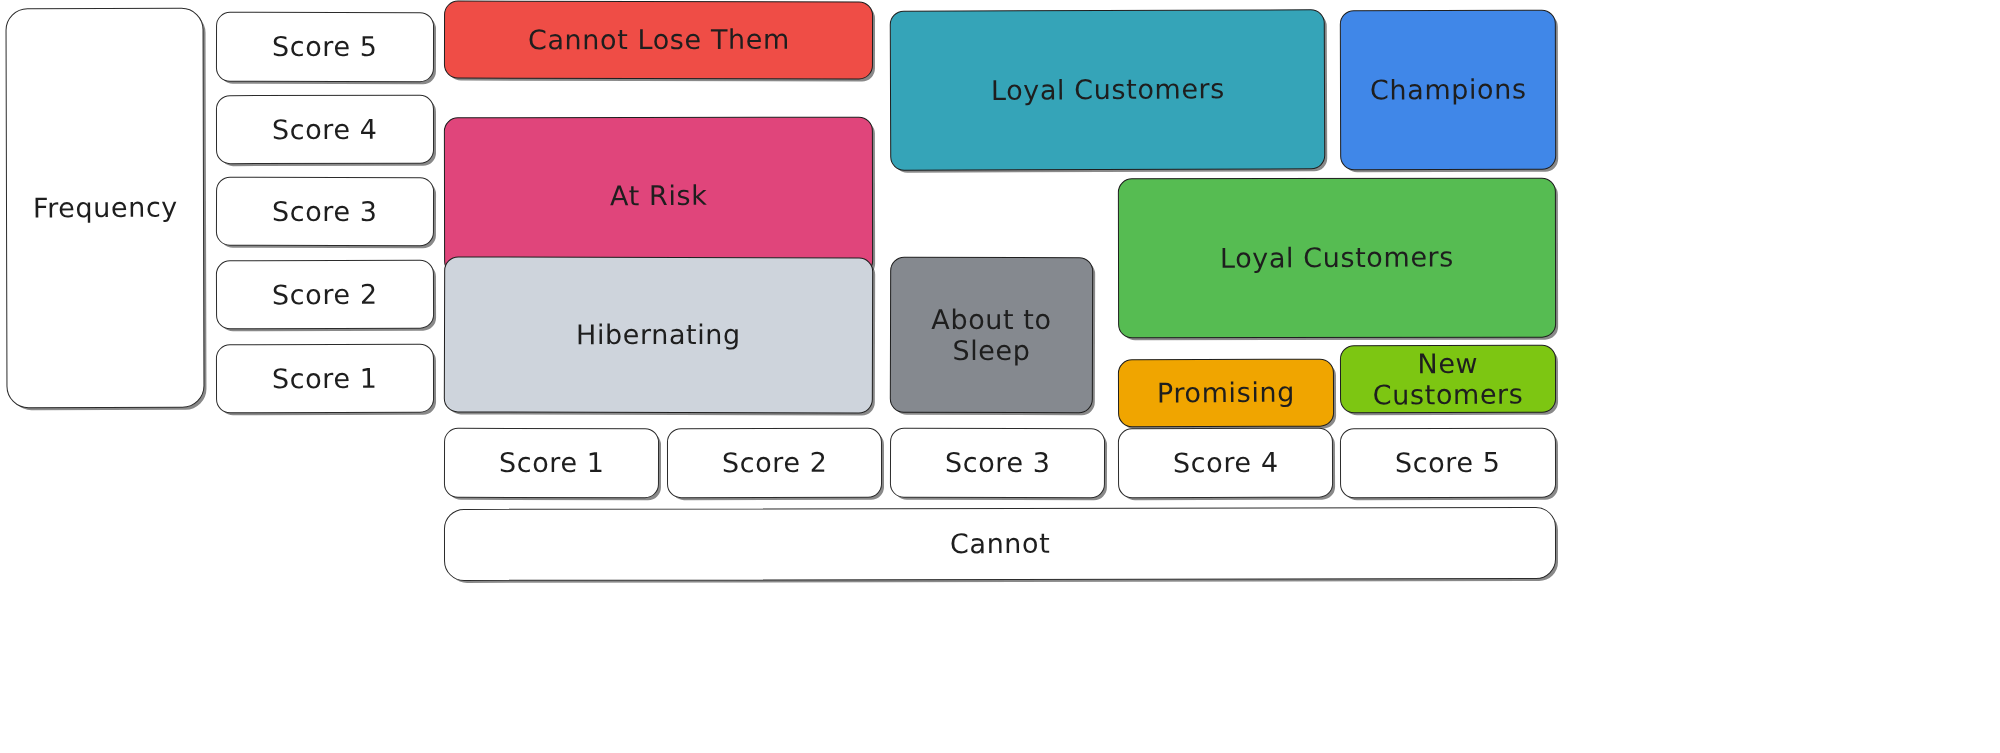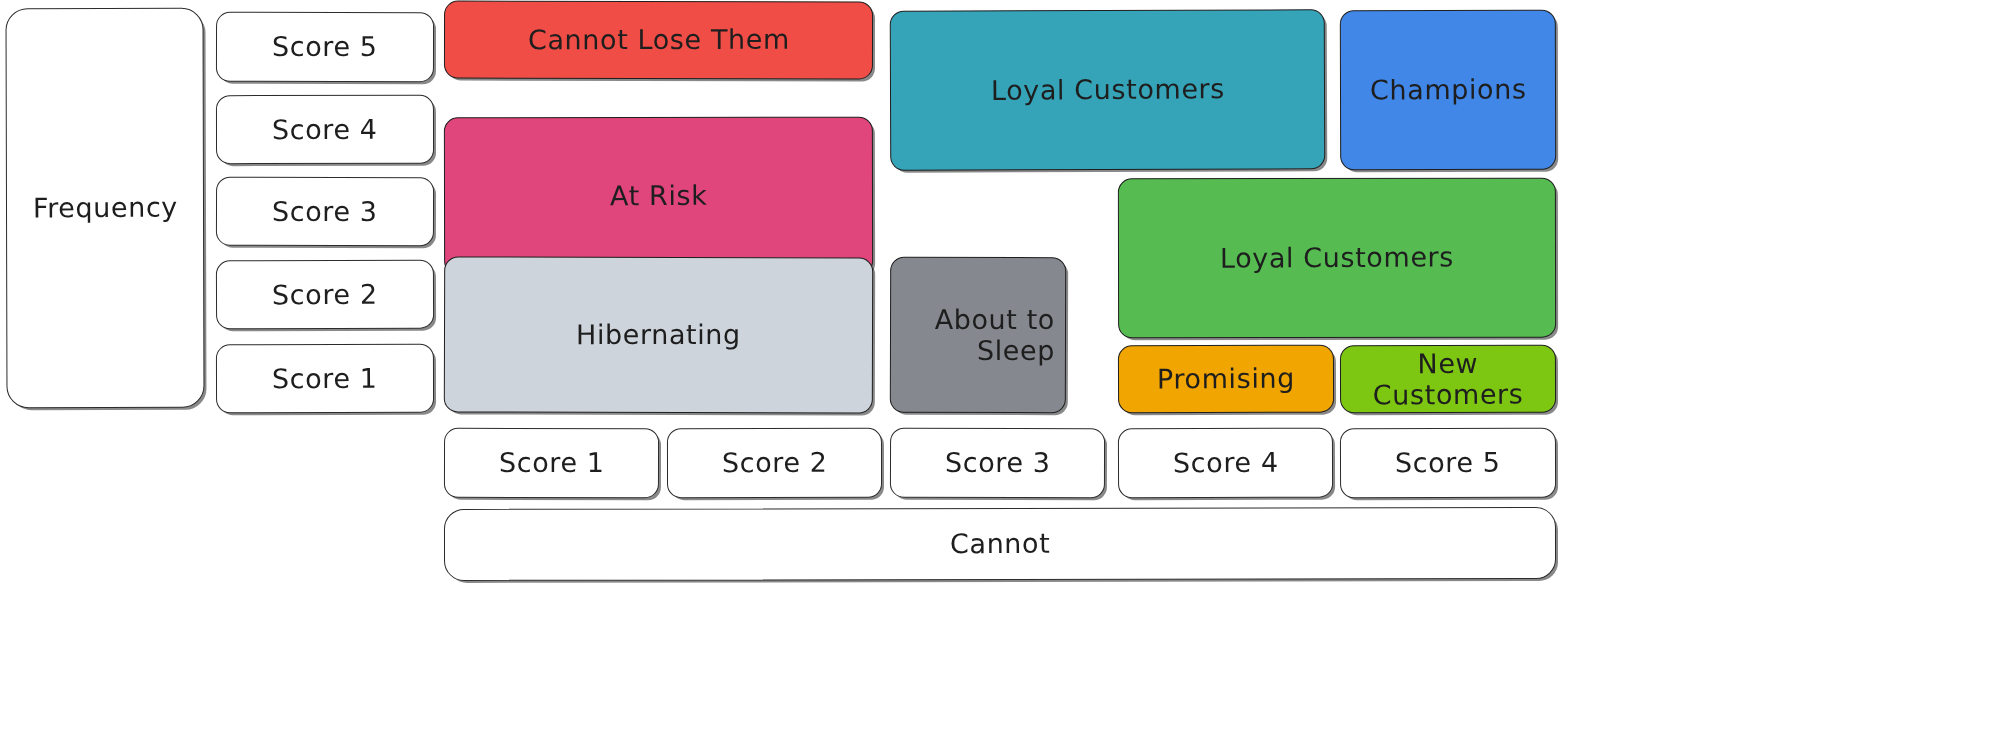--- a/index.html
+++ b/index.html
@@ -92,25 +92,25 @@
 
   <div class="box filled j1" style="left:1340px; top:10px; width:216px; height:160px; background:#4087e8;justify-content:center;">
     <span>Champions</span>
   </div>
 
 
   <div class="box filled j3" style="left:1118px; top:178px; width:438px; height:160px; background:#56bc52;">
     <span>Loyal Customers</span>
   </div>
 
-  <div class="box filled j4" style="left:890px; top:257px; width:176px; height:156px; background:#85898f;text-align:right;">
+  <div class="box filled j4" style="left:890px; top:257px; width:203px; height:156px; background:#85898f;">
     <span>About to Sleep</span>
   </div>
 
-  <div class="box filled j5" style="left:1118px; top:345px; width:216px; height:68px; background:#f0a500;">
+  <div class="box filled j5" style="left:1118px; top:359px; width:216px; height:68px; background:#f0a500;">
     <span>Promising</span>
   </div>
 
   <div class="box filled j1" style="left:1340px; top:345px; width:216px; height:68px; background:#7dc612;">
     <span>New Customers</span>
   </div>
 
   <div class="box plain j2" style="left:444px; top:428px; width:215px; height:70px;">
     <span>Score 1</span>
   </div>

